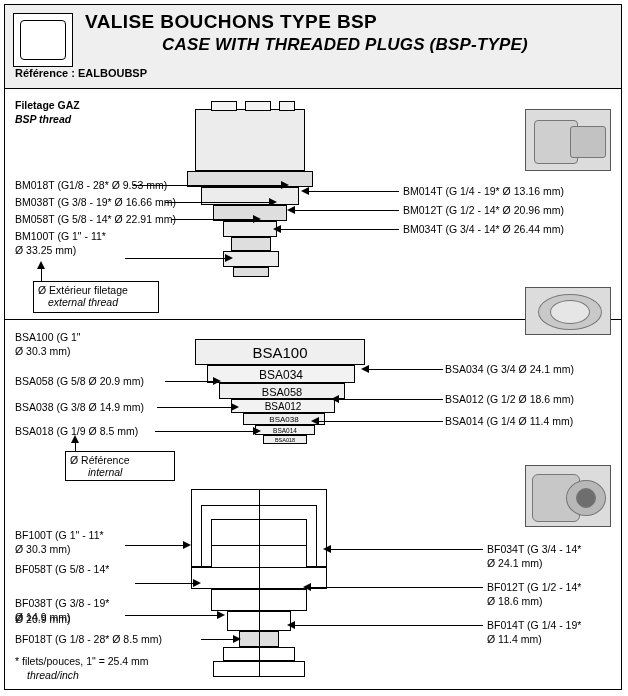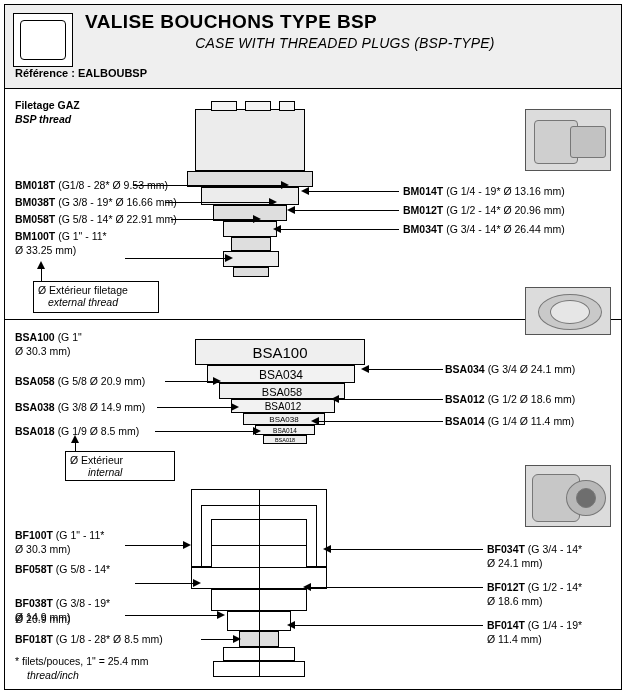--- a/index.html
+++ b/index.html
@@ -27,28 +27,28 @@
   .logo-box .inner{
     position:absolute;left:6px;top:6px;right:6px;bottom:6px;
     border:1px solid #000;border-radius:4px;background:#fff;
   }
   .title1{
     position:absolute;left:80px;top:6px;width:520px;
     font-size:19px;font-weight:bold;letter-spacing:.4px;
   }
   .title2{
     position:absolute;left:80px;top:30px;width:520px;text-align:center;
-    font-size:14px;font-weight:normal;font-style:italic;letter-spacing:.2px;
+    font-size:17px;font-weight:bold;font-style:italic;letter-spacing:.2px;
   }
   .ref{
     position:absolute;left:10px;top:62px;font-size:11px;font-weight:bold;
   }
   
   .lbl{position:absolute;font-size:10.5px;line-height:12px;white-space:nowrap;}
-  .lbl b{font-weight:bold;}
+  .lbl b{font-weight:normal;}
   .ital{font-style:italic;}
   .bold{font-weight:bold;}
   
   .ln{position:absolute;background:#000;}
   .hln{height:1px;}
   .vln{width:1px;}
   .arrL,.arrR,.arrU,.arrD{position:absolute;width:0;height:0;}
   .arrR{border-top:4px solid transparent;border-bottom:4px solid transparent;border-left:8px solid #000;}
   .arrL{border-top:4px solid transparent;border-bottom:4px solid transparent;border-right:8px solid #000;}
   .arrU{border-left:4px solid transparent;border-right:4px solid transparent;border-bottom:8px solid #000;}
@@ -214,21 +214,21 @@
   <div class="arrR" style="left:248px;top:422px;"></div>
 
   <div class="ln hln" style="left:360px;top:364px;width:78px;"></div>
   <div class="arrL" style="left:356px;top:360px;"></div>
   <div class="ln hln" style="left:330px;top:394px;width:108px;"></div>
   <div class="arrL" style="left:326px;top:390px;"></div>
   <div class="ln hln" style="left:310px;top:416px;width:128px;"></div>
   <div class="arrL" style="left:306px;top:412px;"></div>
 
   <div class="callout" style="left:60px;top:446px;width:110px;height:30px;">
-    <div class="lbl" style="position:static;">Ø Extérieur</div>
+    <div class="lbl" style="position:static;">Ø Référence</div>
     <div class="lbl ital" style="position:static;padding-left:18px;">internal</div>
   </div>
   <div class="ln vln" style="left:70px;top:436px;height:10px;"></div>
   <div class="arrU" style="left:66px;top:430px;"></div>
 
 
   <div class="shp wh" style="left:186px;top:484px;width:136px;height:78px;"></div>
   <div class="shp wh" style="left:196px;top:500px;width:116px;height:62px;"></div>
   <div class="shp wh" style="left:206px;top:514px;width:96px;height:58px;"></div>
   <div class="shp wh" style="left:186px;top:562px;width:136px;height:22px;"></div>

